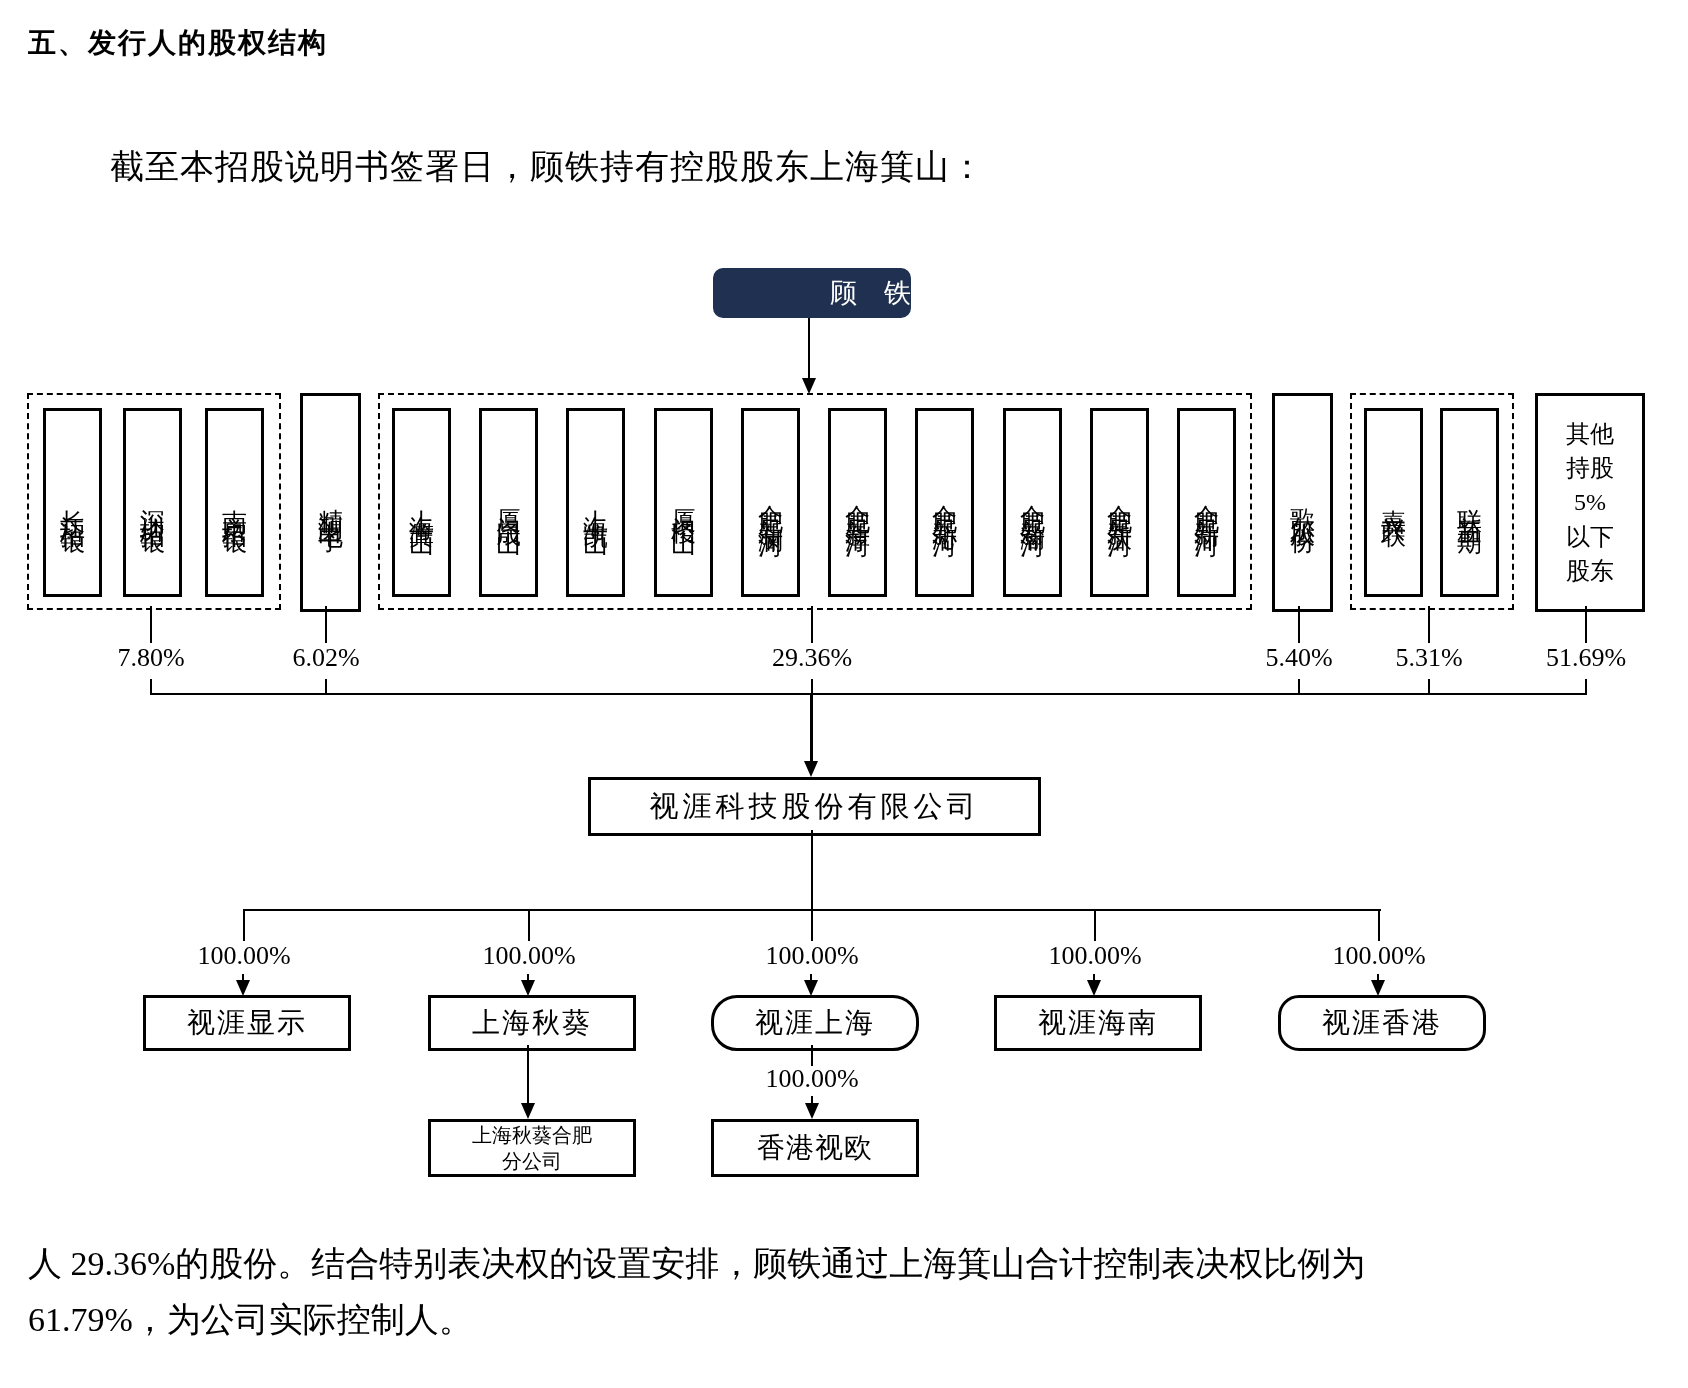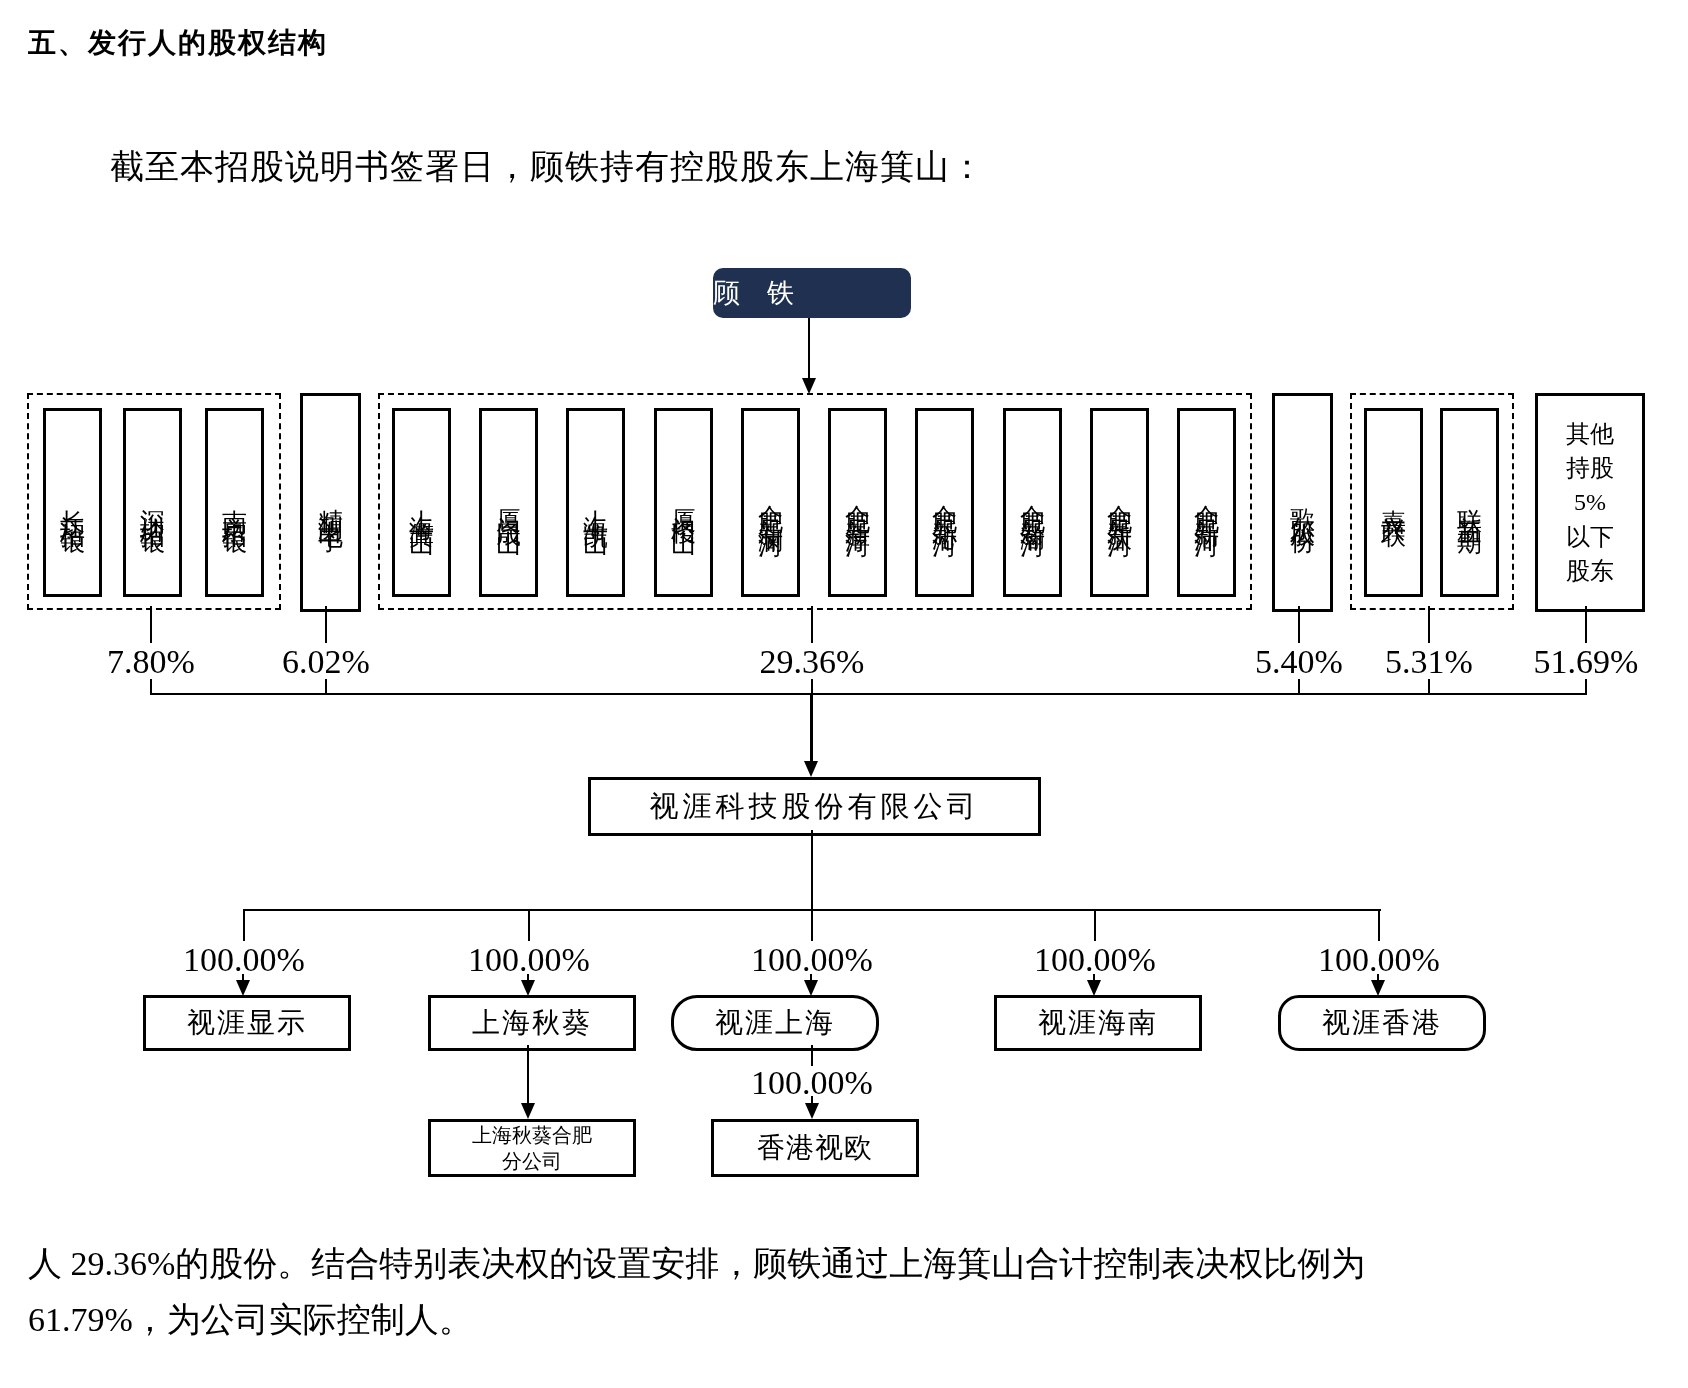--- a/index.html
+++ b/index.html
@@ -4,31 +4,31 @@
 <style>
   html,body{margin:0;padding:0;background:#fff;}
   body{width:1688px;height:1388px;position:relative;overflow:hidden;
        font-family:"Liberation Serif",serif;color:#000;}
   .abs{position:absolute;}
   .page-title{left:28px;top:24px;font-family:"Liberation Sans",sans-serif;
               font-weight:bold;font-size:28px;letter-spacing:2px;}
   .intro{left:110px;top:144px;font-size:34px;letter-spacing:1px;}
   .root-box{left:713px;top:268px;width:198px;height:50px;background:#1f3050;
             border-radius:10px;color:#fff;display:flex;align-items:center;
-            justify-content:flex-start;font-size:27px;}
+            justify-content:flex-end;font-size:27px;}
   .dgroup{border:2px dashed #000;background:transparent;}
   .vbox{border:3px solid #000;background:#fff;display:flex;align-items:center;
         justify-content:center;writing-mode:vertical-rl;text-orientation:upright;
         font-size:25px;letter-spacing:7px;line-height:1;}
   .mbox{width:53px;height:183px;top:408px;}
   .tallbox{width:55px;height:213px;top:393px;}
   .qitabox{left:1535px;top:393px;width:104px;height:213px;border:3px solid #000;
            display:flex;align-items:center;justify-content:center;text-align:center;
            font-size:24px;line-height:1.42;white-space:pre-line;}
-  .pct{font-size:34px;text-align:center;width:140px;}
+  .pct{font-size:26px;text-align:center;width:140px;}
   .vline{width:2px;background:#000;}
   .hline{height:2px;background:#000;}
   .arrow-d{width:0;height:0;border-left:7px solid transparent;
            border-right:7px solid transparent;border-top:16px solid #000;}
   .issuer-box{left:588px;top:777px;width:447px;height:53px;border:3px solid #000;
               display:flex;align-items:center;justify-content:center;
               font-size:29px;letter-spacing:4px;}
   .subbox{width:202px;height:50px;top:995px;border:3px solid #000;display:flex;
           align-items:center;justify-content:center;font-size:28px;letter-spacing:2px;}
   .childbox{width:202px;height:52px;top:1119px;border:3px solid #000;display:flex;
@@ -129,21 +129,21 @@
 <div class="abs arrow-d" style="left:521px;top:980px;"></div>
 <div class="abs vline" style="left:810px;top:974px;height:8px;"></div>
 <div class="abs arrow-d" style="left:804px;top:980px;"></div>
 <div class="abs vline" style="left:1093px;top:974px;height:8px;"></div>
 <div class="abs arrow-d" style="left:1087px;top:980px;"></div>
 <div class="abs vline" style="left:1377px;top:974px;height:8px;"></div>
 <div class="abs arrow-d" style="left:1371px;top:980px;"></div>
 
 <div class="abs subbox" style="left:143px;">视涯显示</div>
 <div class="abs subbox" style="left:428px;">上海秋葵</div>
-<div class="abs subbox" style="left:671px;border-radius:26px;">视涯上海</div>
+<div class="abs subbox" style="left:711px;border-radius:26px;">视涯上海</div>
 <div class="abs subbox" style="left:994px;">视涯海南</div>
 <div class="abs subbox" style="left:1278px;border-radius:21px;">视涯香港</div>
 
 <div class="abs vline" style="left:527px;top:1045px;height:60px;"></div>
 <div class="abs arrow-d" style="left:521px;top:1103px;"></div>
 <div class="abs childbox small" style="left:428px;">上海秋葵合肥
 分公司</div>
 
 <div class="abs vline" style="left:811px;top:1045px;height:21px;"></div>
 <div class="abs pct" style="left:742px;top:1064px;">100.00%</div>

